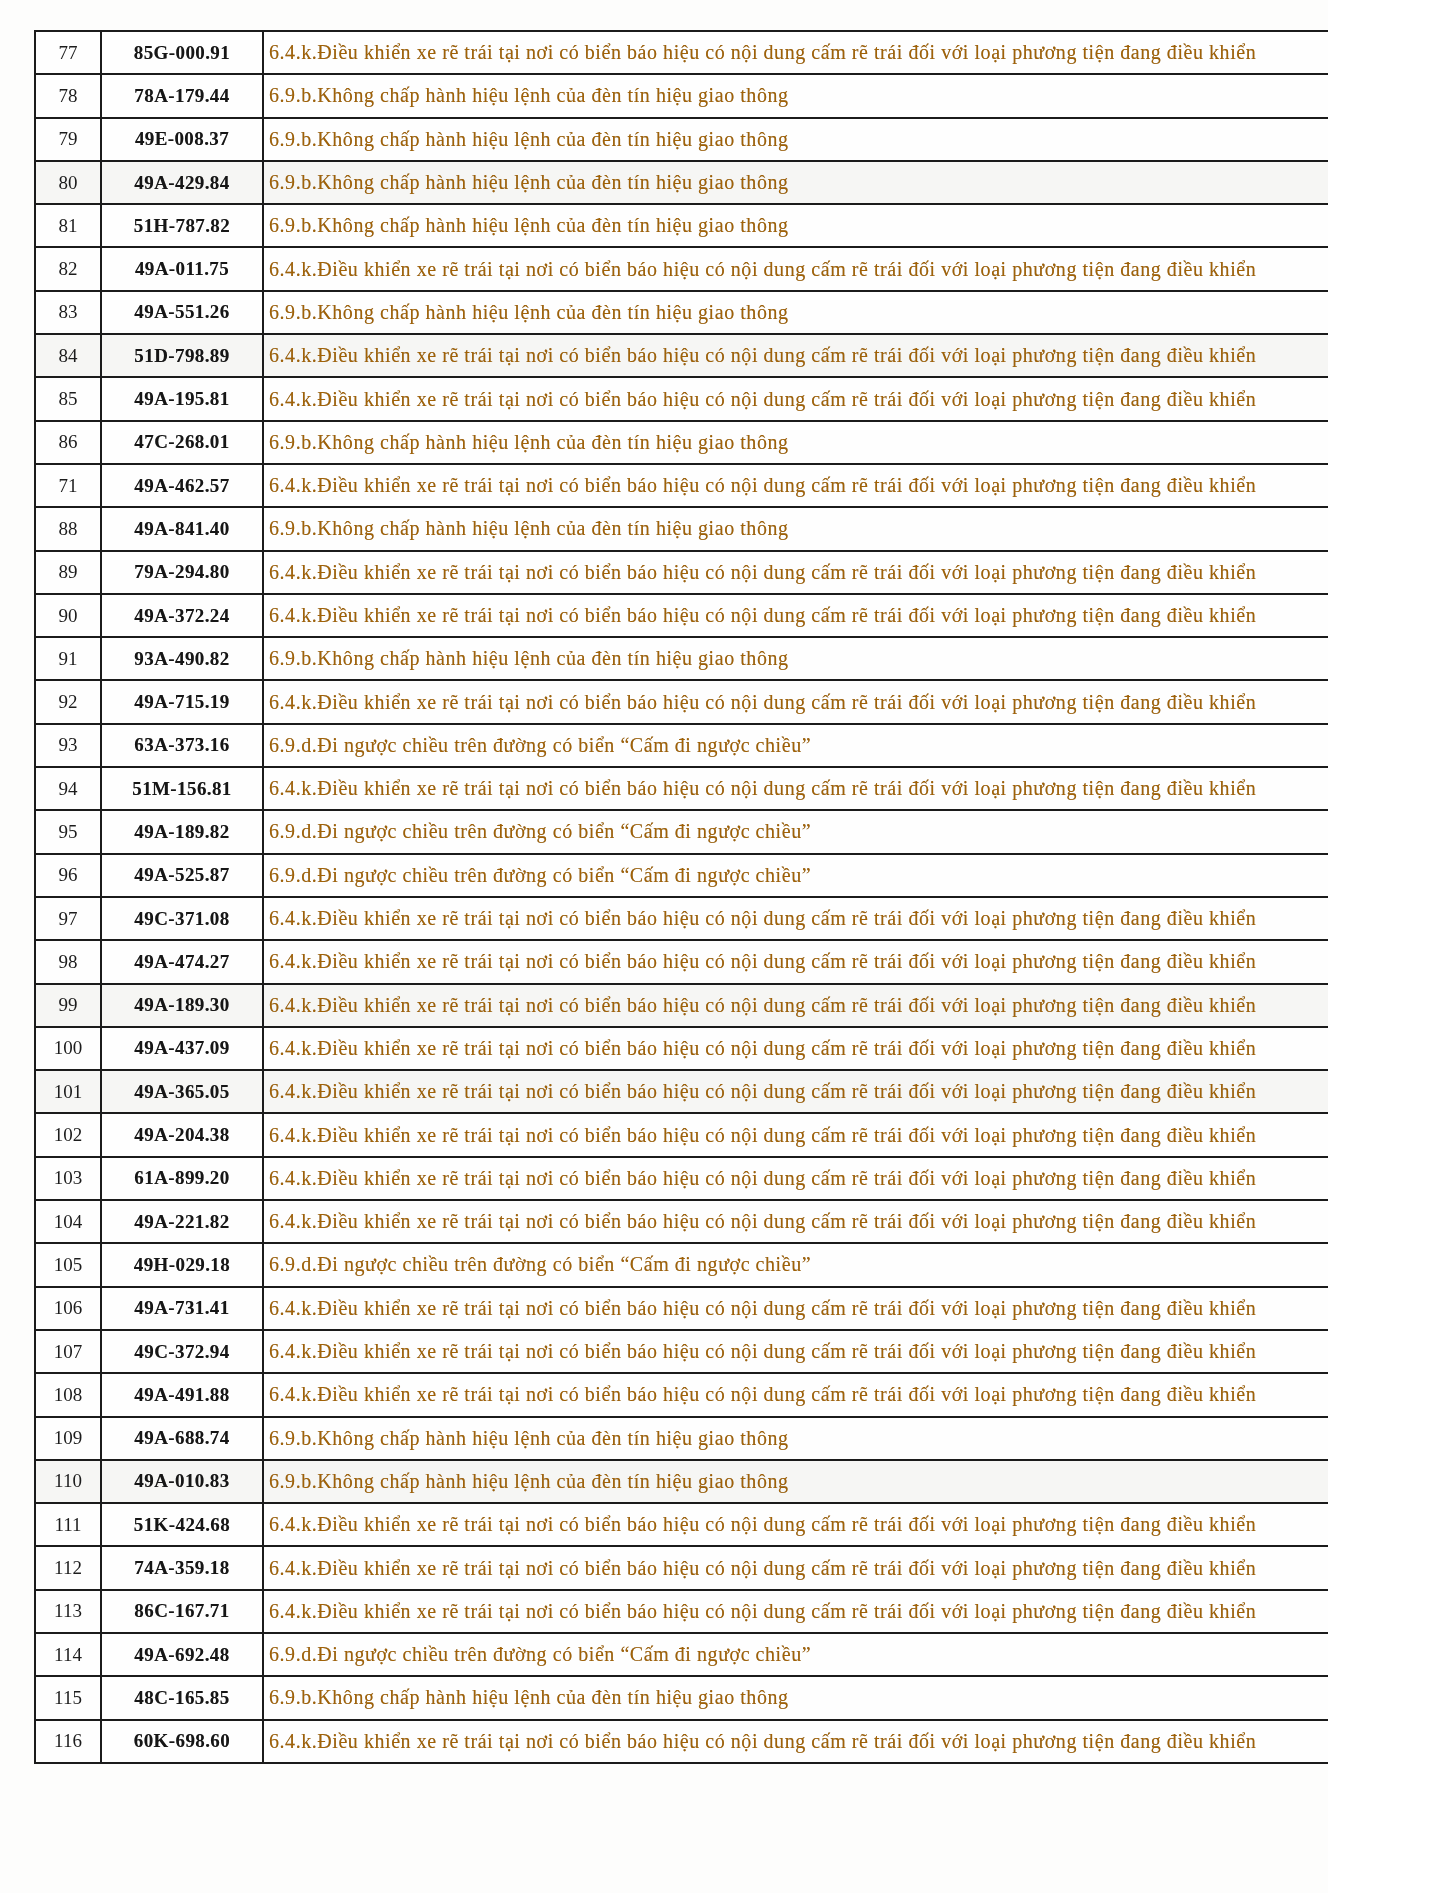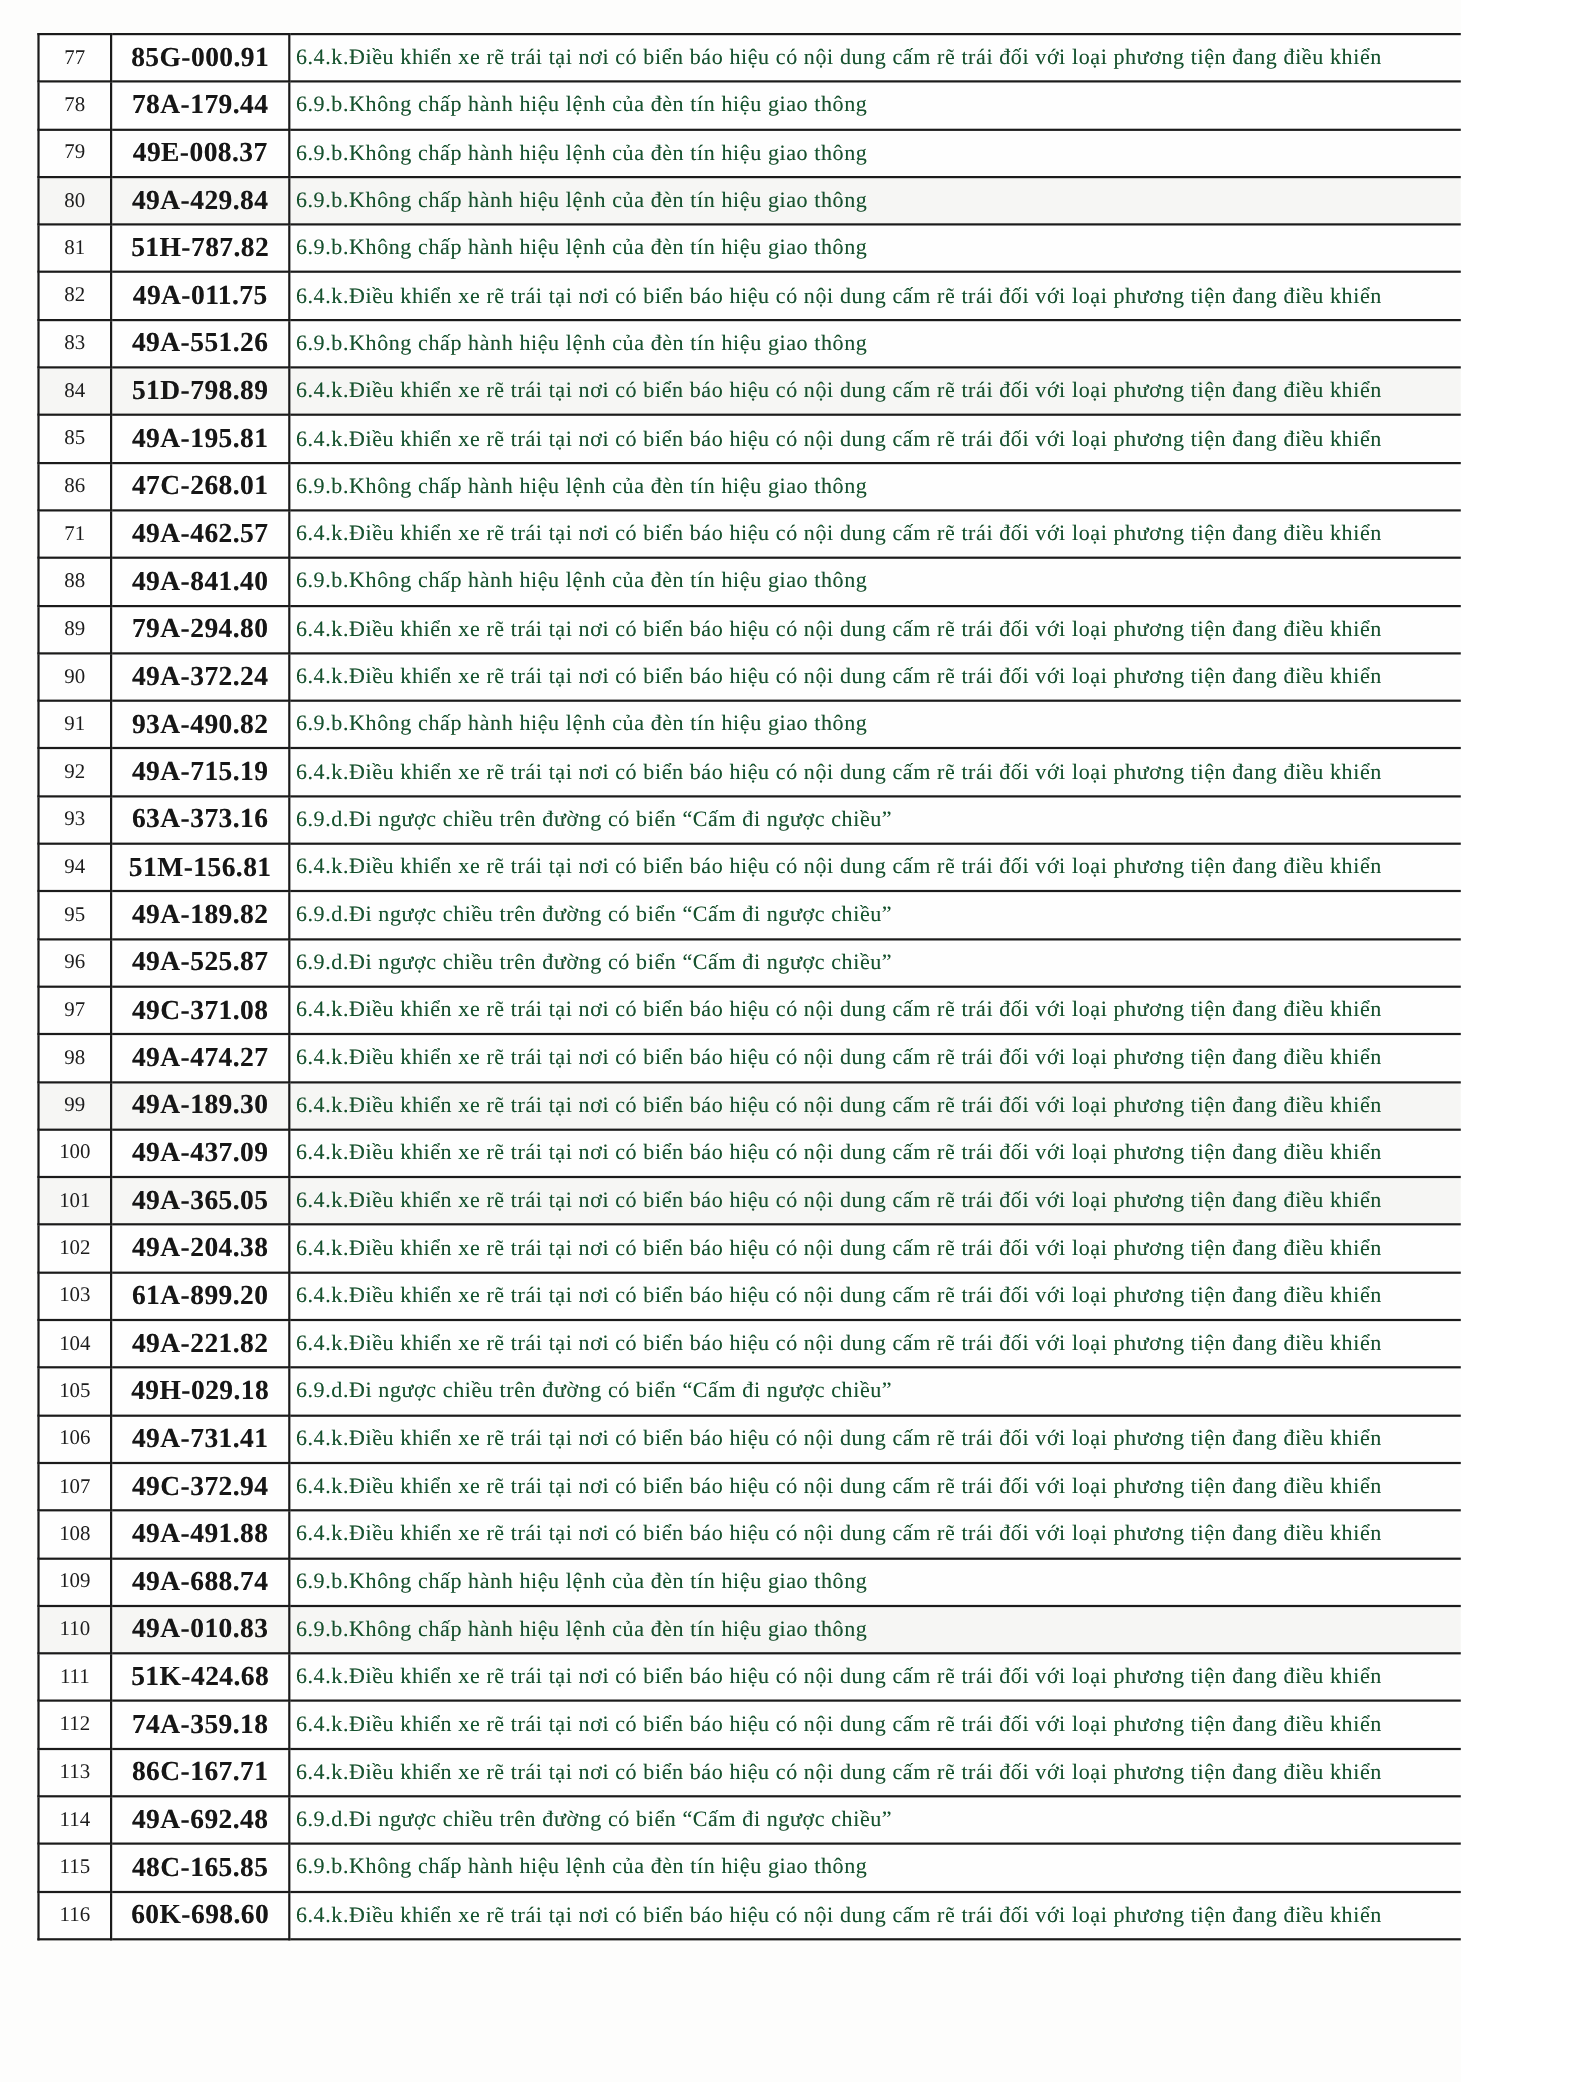--- a/index.html
+++ b/index.html
@@ -36,30 +36,30 @@
   td.c-no {
     width: 64px;
     text-align: center;
     font-size: 19px;
     color: #1c1c1c;
   }
   td.c-plate {
     width: 160px;
     text-align: center;
     font-weight: 700;
-    font-size: 25px;
+    font-size: 19px;
     letter-spacing: 0.4px;
     color: #161616;
     text-shadow: 0 0 0.4px rgba(0,0,0,0.4);
   }
   td.c-viol {
     font-size: 20px;
     padding-left: 5px;
     letter-spacing: 0.55px;
-    color: #14532d;
+    color: #a16207;
     text-shadow: 0 0 0.3px rgba(0,0,0,0.3);
   }
   
   .violation-table tr:nth-child(4) td,
   .violation-table tr:nth-child(8) td,
   .violation-table tr:nth-child(23) td,
   .violation-table tr:nth-child(25) td,
   .violation-table tr:nth-child(34) td {
     background: #f6f6f4;
   }

